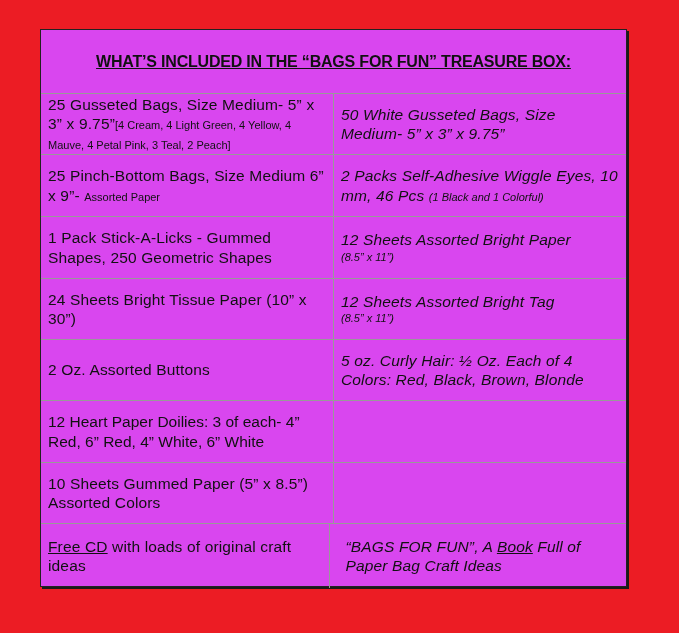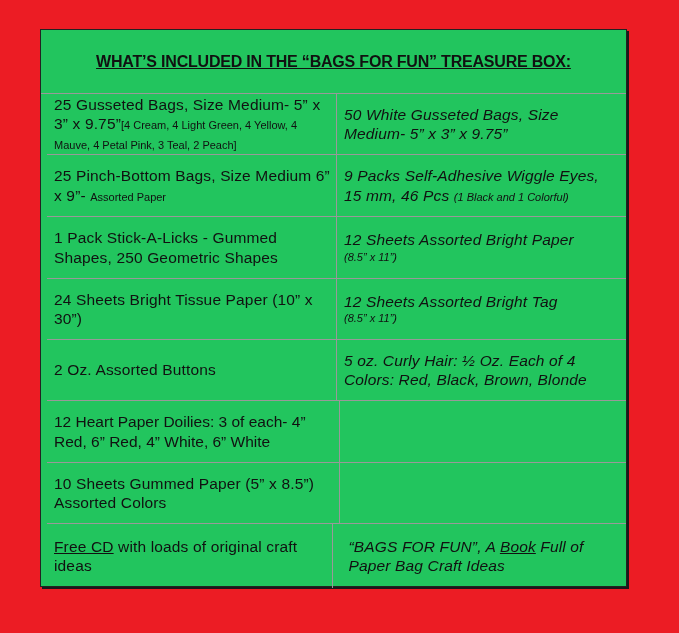--- a/index.html
+++ b/index.html
@@ -3,36 +3,36 @@
 <meta charset="utf-8">
 <style>
   html, body { margin:0; padding:0; }
   body {
     width:679px; height:633px; background:#ec1c24;
     position:relative; overflow:hidden;
     font-family:"Liberation Sans", "DejaVu Sans", sans-serif; color:#111;
   }
   .box {
     position:absolute; left:40px; top:29px; width:585px; height:556px;
-    background:#22c55e; border:1px solid #222;
+    background:#d946ef; border:1px solid #222;
     box-shadow:2px 2px 0 #1a1a1a;
   }
   .header {
     position:absolute; left:0; top:0; width:585px; height:63px;
     display:flex; align-items:center; justify-content:center;
     border-bottom:1px solid #999;
   }
   .title {
     font-weight:bold; font-size:16px; text-decoration:underline;
     letter-spacing:-0.2px;
   }
   .grid {
     position:absolute; left:0; top:64px; width:585px;
   }
-  .row { display:flex; border-bottom:1px solid #999; box-sizing:border-box;margin-left:6px; }
+  .row { display:flex; border-bottom:1px solid #999; box-sizing:border-box; }
   .row:last-child { border-bottom:none;gap:9px; }
   .cell {
     box-sizing:border-box; padding:0 6px 0 7px;
     display:flex; flex-direction:column; justify-content:center;
     font-size:15.5px; line-height:19.5px; letter-spacing:0.15px;
   }
   .cell.left { width:293px; border-right:1px solid #999; }
   .cell.right { width:292px;font-style:italic; }
   .small { font-size:11px; line-height:15px; letter-spacing:0; }
   .u { text-decoration:underline; }
@@ -51,21 +51,21 @@
       </div>
       <div class="cell right">
         <div>50 White Gusseted Bags, Size Medium- 5” x 3” x 9.75”</div>
       </div>
     </div>
     <div class="row" style="height:62px">
       <div class="cell left">
         <div><span>25 Pinch-Bottom Bags, Size Medium 6” x 9”-</span> <span class="small">Assorted Paper</span></div>
       </div>
       <div class="cell right">
-        <div><span>9 Packs Self-Adhesive Wiggle Eyes, 15 mm, 46 Pcs</span> <span class="small">(1 Black and 1 Colorful)</span></div>
+        <div><span>2 Packs Self-Adhesive Wiggle Eyes, 10 mm, 46 Pcs</span> <span class="small">(1 Black and 1 Colorful)</span></div>
       </div>
     </div>
     <div class="row" style="height:62px">
       <div class="cell left">
         <div>1 Pack Stick-A-Licks - Gummed Shapes, 250 Geometric Shapes</div>
       </div>
       <div class="cell right">
         <div>12 Sheets Assorted Bright Paper</div>
         <div class="small">(8.5” x 11”)</div>
       </div>

